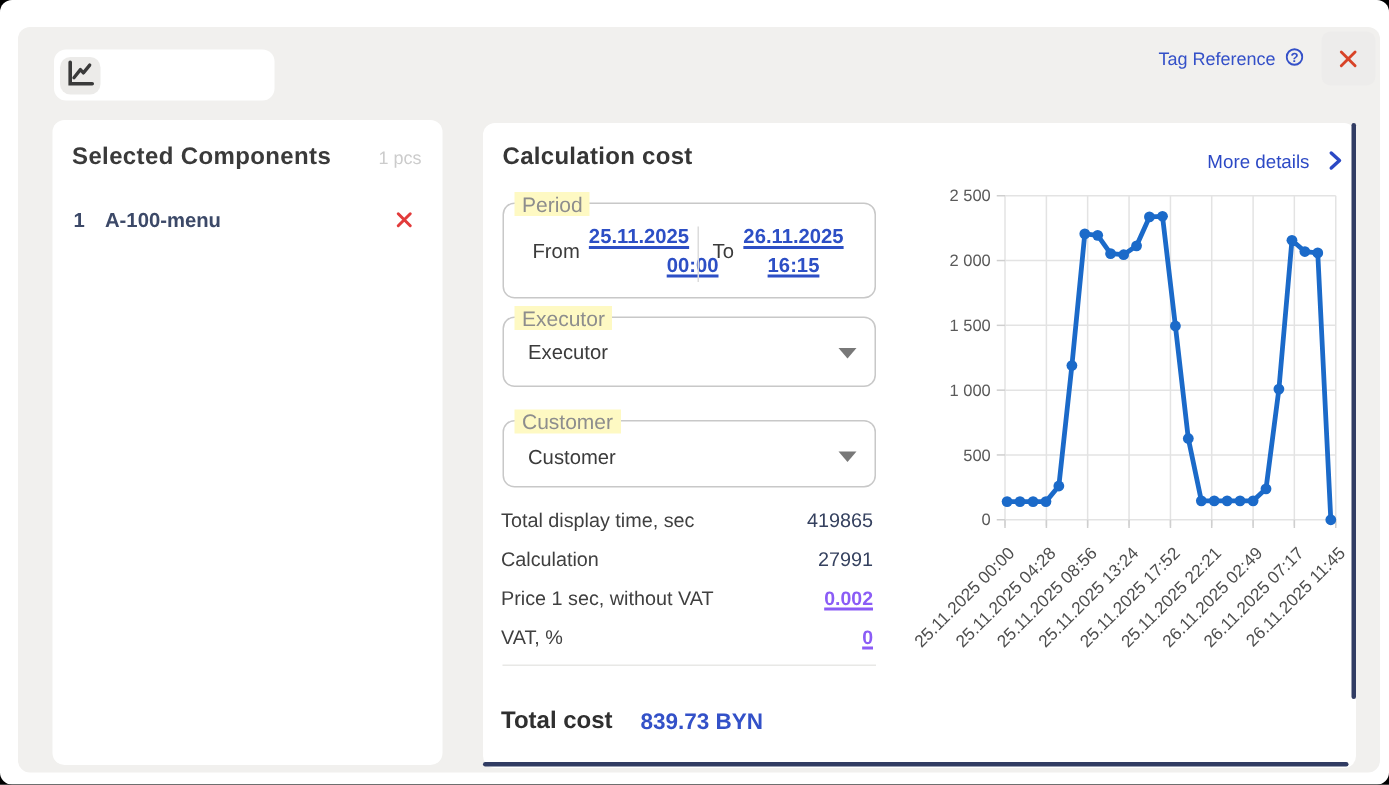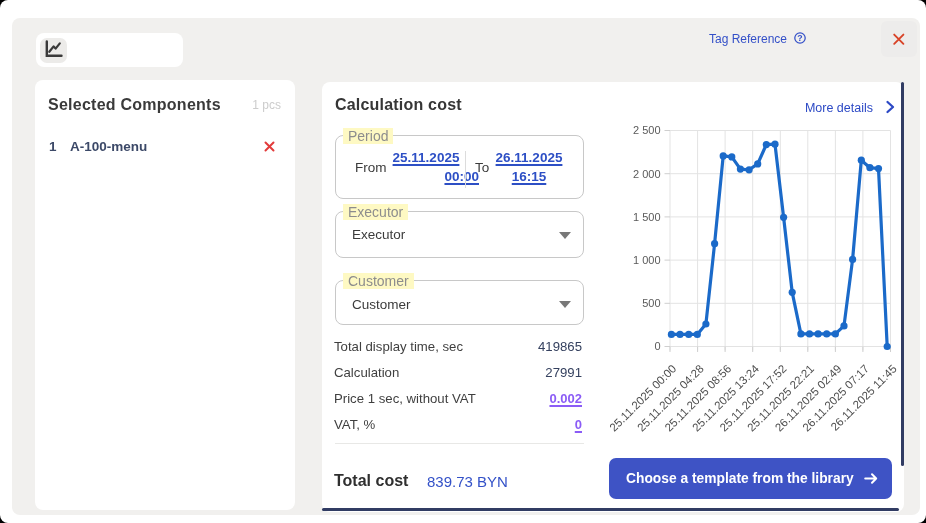--- a/index.html
+++ b/index.html
@@ -5,21 +5,21 @@
 * { margin:0; padding:0; box-sizing:border-box; }
 html,body { width:926px; height:523px; background:#000; overflow:hidden; }
 body { font-family:"Liberation Sans", sans-serif; position:relative; }
 .abs { position:absolute; }
 #page { position:absolute; inset:0; background:#fff; border-radius:8px; }
 #modal { position:absolute; left:12px; top:18px; width:908px; height:497px; background:#f1f0ee; border-radius:8px; }
 
 #hdrbox { left:24px; top:15px; width:147px; height:34px; background:#fff; border-radius:8px; }
 #hdricon { left:28px; top:20px; width:27px; height:25px; background:#ecebe9; border-radius:7px; }
 #hdrtitle { left:67px; top:21px; font-size:20px; letter-spacing:-0.5px; font-weight:bold; color:#3a3a3a; line-height:25px; }
-#tagref { left:697px; top:13px; width:160px; text-align:left; font-size:12px; color:#3450c8; line-height:16px; }
+#tagref { left:697px; top:13px; width:160px; text-align:right; font-size:12px; color:#3450c8; line-height:16px; }
 #closebtn { left:869px; top:3px; width:36px; height:36px; background:#edeceb; border-radius:6px; }
 
 #leftpanel { left:23px; top:62px; width:260px; height:430px; background:#fff; border-radius:8px; }
 #sc-title { left:13px; top:16px; letter-spacing:0.25px; font-size:16px; font-weight:bold; color:#3a3a3a; line-height:18px; }
 #sc-pcs { right:14px; top:16px; font-size:12px; color:#cccccc; line-height:18px; }
 #sc-num { left:14px; top:59px; font-size:13.5px; font-weight:bold; color:#3c4968; line-height:16px; }
 #sc-name { left:35px; top:59px; font-size:13.5px; font-weight:bold; color:#3c4968; line-height:16px; }
 
 #mainpanel { left:310px; top:64px; width:582px; height:430px; background:#fff; border-radius:8px; }
 #vthumb { left:579px; top:0; width:3px; height:384px; background:#313c63; border-radius:2px; }
@@ -43,21 +43,21 @@
 #dt2b { left:140px; top:31.5px; width:106px; text-align:center; }
 #ex-val { left:16px; top:14px; }
 #cu-val { left:16px; top:15px; }
 .caret { position:absolute; width:0; height:0; border-left:6.5px solid transparent; border-right:6.5px solid transparent; border-top:7px solid #787878; }
 .srow { position:absolute; left:12px; width:248px; height:17px; }
 .srow .sl { position:absolute; left:0; top:0; font-size:13.2px; color:#3f3f3f; line-height:17px; }
 .srow .sv { position:absolute; right:0; top:0; font-size:13.2px; color:#35415f; line-height:17px; }
 .srow .svb { position:absolute; right:0; top:0; font-size:13px; font-weight:bold; color:#8b5cf6; text-decoration:underline; text-underline-offset:2px; text-decoration-thickness:1.8px; line-height:17px; }
 #divider { left:13px; top:361px; width:249px; height:1px; background:#e8e8e6; }
 #totcost { left:12px; top:388px; font-size:16px; font-weight:bold; color:#2f2f2f; line-height:21px; }
-#totval { left:105px; top:389px; font-size:15px; font-weight:normal; color:#3351c8; line-height:21px; }
+#totval { left:105px; top:389px; font-size:15px; font-weight:bold; color:#3351c8; line-height:21px; }
 
 #gss-title { left:288px; top:14px; letter-spacing:0.2px; }
 #more { left:411px; top:18px; width:140px; text-align:right; font-size:12.5px; color:#2c49c5; line-height:16px; }
 #morechev { left:563px; top:18px; }
 #chart { left:266px; top:15px; }
 #gobtn { left:287px; top:376px; width:283px; height:41px; background:#3e53c5; border-radius:7px; color:#fff; font-size:13.8px; font-weight:bold; }
 </style>
 </head>
 <body>
 <div id="page"></div>
@@ -226,20 +226,14 @@
           <circle cx="247.4" cy="236.9" r="3.6"></circle>
           <circle cx="256.0" cy="228.9" r="3.6"></circle>
           <circle cx="264.6" cy="162.4" r="3.6"></circle>
           <circle cx="273.3" cy="63.2" r="3.6"></circle>
           <circle cx="281.9" cy="70.7" r="3.6"></circle>
           <circle cx="290.5" cy="71.6" r="3.6"></circle>
           <circle cx="299.2" cy="249.5" r="3.6"></circle>
         </g>
     </svg>
 
-    <div class="abs" id="gobtn">
-      <span class="abs" style="left:17px;top:0;line-height:41px">Choose a template from the library</span>
-      <svg class="abs" style="left:255px;top:14px" width="14" height="13" viewBox="0 0 14 13">
-        <path d="M1.2 6.5 H12.2 M8 2.3 L12.2 6.5 L8 10.7" stroke="#fff" stroke-width="2" fill="none" stroke-linecap="round" stroke-linejoin="round"></path>
-      </svg>
-    </div>
   </div>
 </div>
 
 </body></html>

